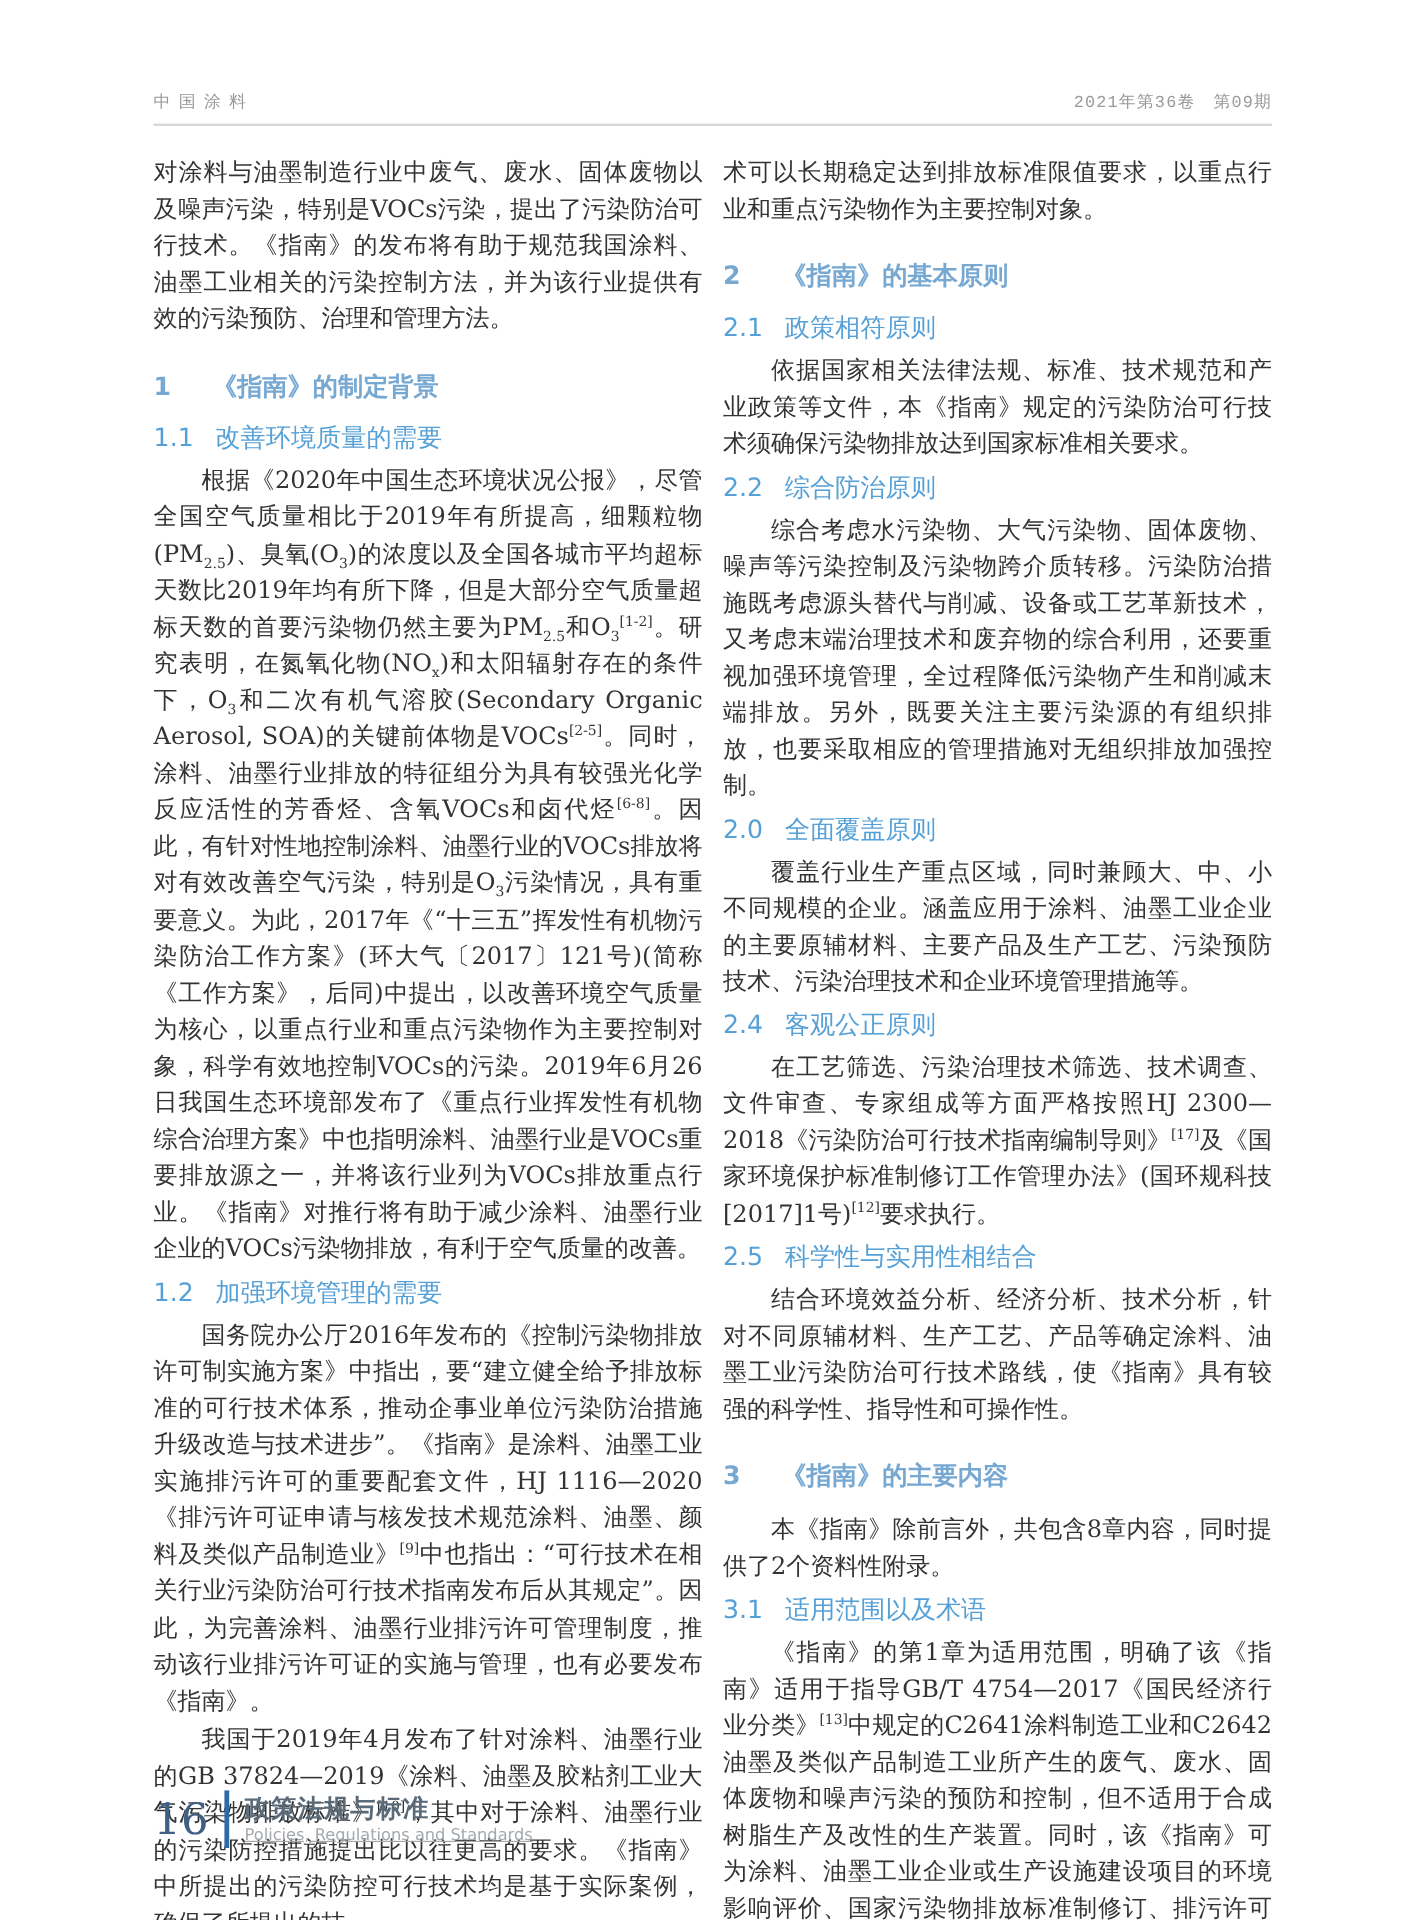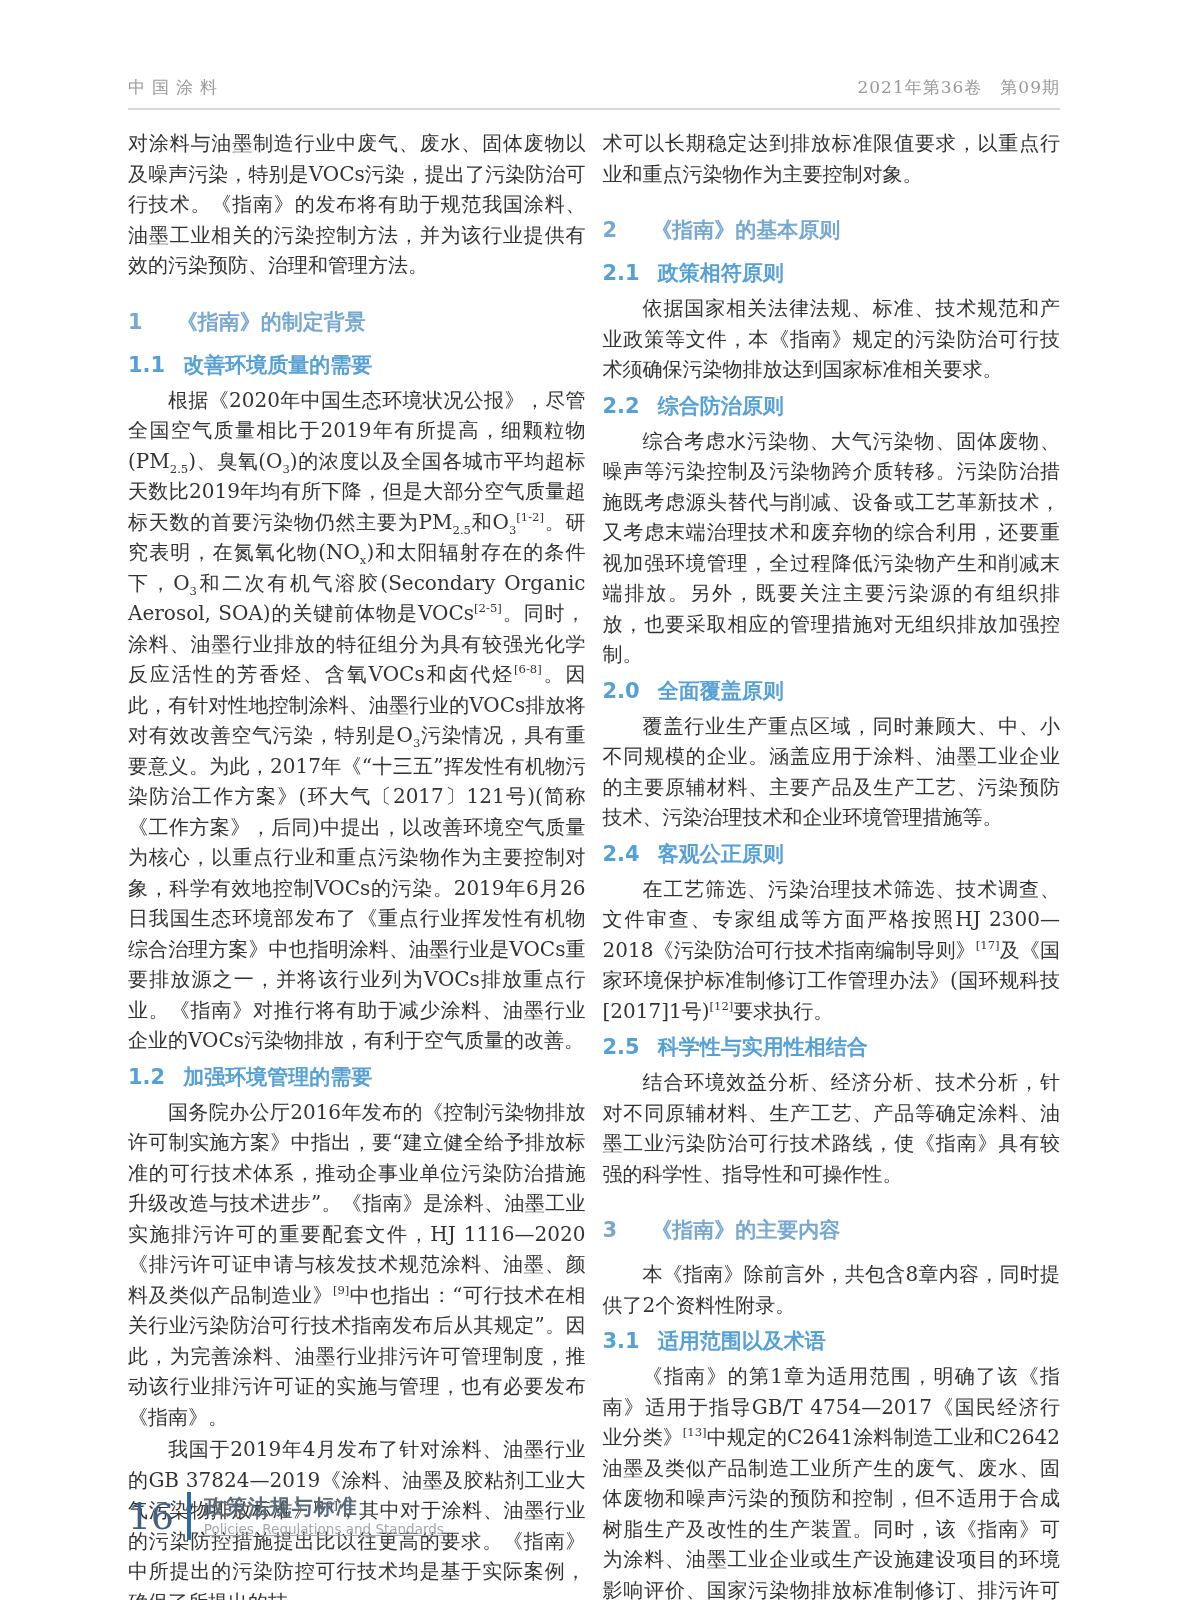--- a/index.html
+++ b/index.html
@@ -7,25 +7,25 @@
     width:1187px; height:1600px; background:#ffffff; position:relative;
     font-family:"DejaVu Serif","Liberation Serif",serif; color:#333333;
     overflow:hidden;
   }
   .page { position:absolute; inset:0; }
 
   
   .header {
     position:absolute; left:128px; top:76px; width:932px;
     display:flex; justify-content:space-between; align-items:flex-end;
-    font-size:17px; color:#97999b;
+    font-size:14px; color:#97999b;
     padding-bottom:9px; border-bottom:2px solid #d5d7d9;
   }
   .journal-name { letter-spacing:7px; }
-  .issue-info { letter-spacing:1px; }
+  .issue-info { letter-spacing:1px;font-family:Liberation Mono, monospace; }
 
   
   .columns {
     position:absolute; left:128px; top:128px; width:932px;
     display:flex; gap:17px;
   }
   .col { width:458px; }
 
   p.body {
     font-size:20px; line-height:30.5px; text-align:justify;
@@ -36,21 +36,21 @@
   .body sub { font-size:0.58em; vertical-align:sub; line-height:0; }
 
   .h1 {
     font-family:"DejaVu Sans","Liberation Sans",sans-serif;
     font-weight:bold; color:#76a8d2; font-size:21px;
     margin:24px 0 12px 0; line-height:34px;
   }
   .h1 .hnum { margin-right:34px; }
   .h2 {
     font-family:"DejaVu Sans","Liberation Sans",sans-serif;
-    font-weight:bold; color:#55a0d6; font-size:21px;
+    font-weight:normal; color:#55a0d6; font-size:21px;
     margin:7px 0 6px 0; line-height:28px;
   }
   .h2 .hnum { margin-right:18px; }
 
   
   .footer {
     position:absolute; left:128px; top:1492px;
     display:flex; align-items:center; gap:13px;
   }
   .page-number {

